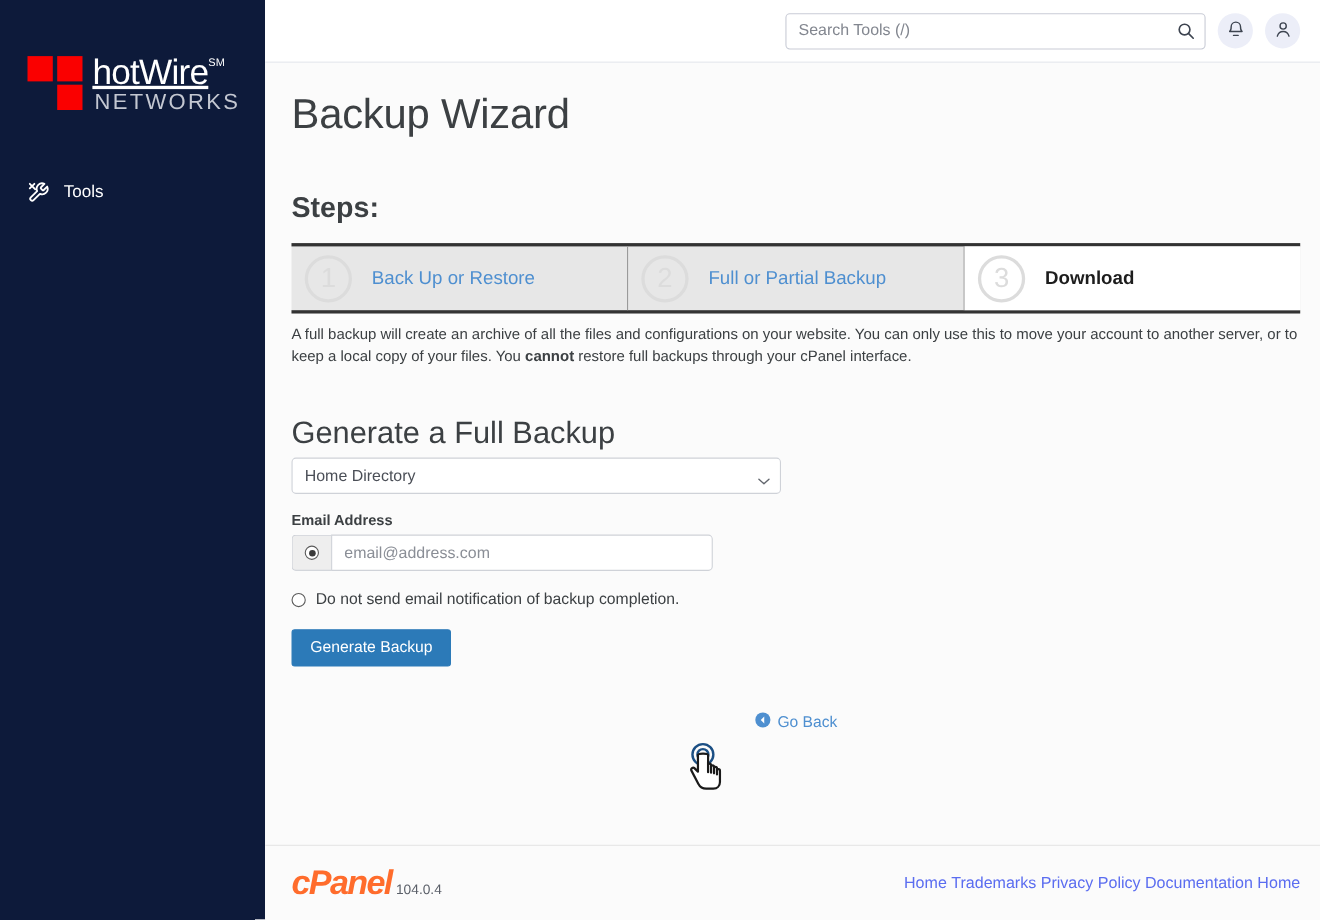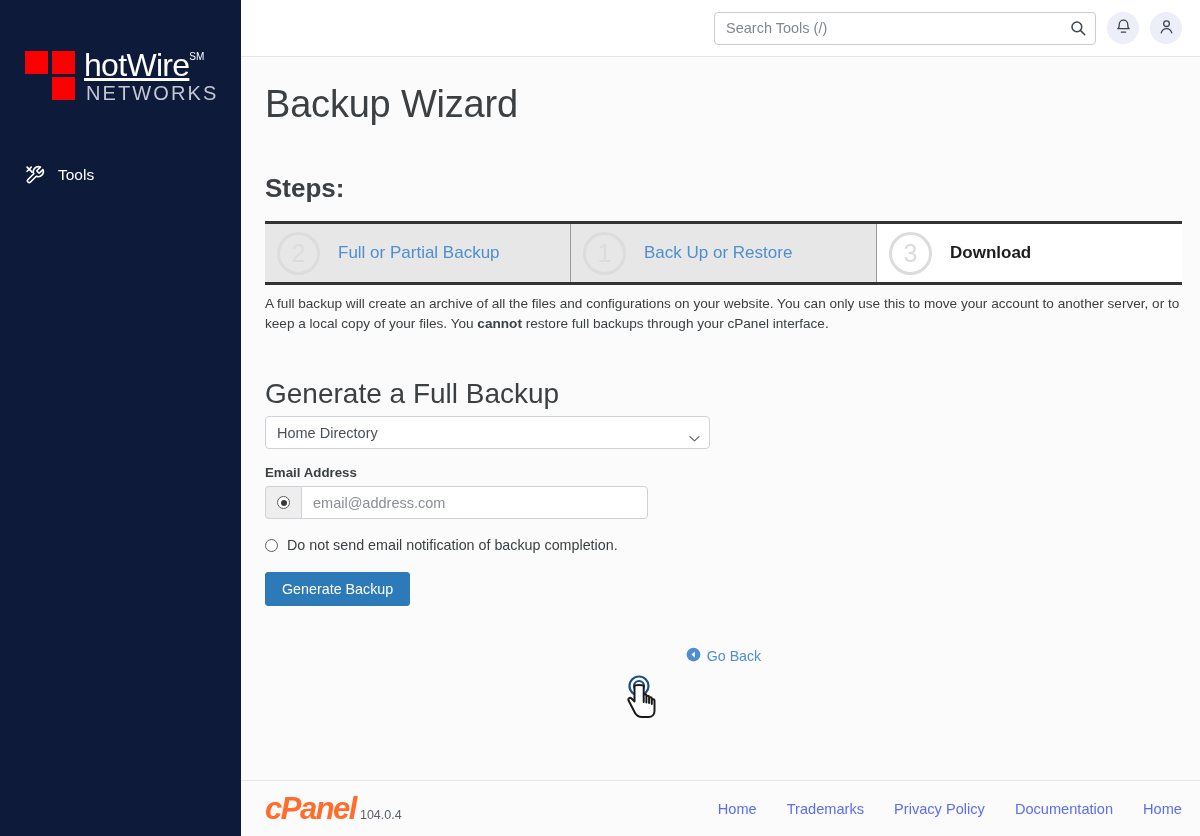--- a/index.html
+++ b/index.html
@@ -335,42 +335,42 @@
     color: #4e8fd0;
     font-size: 14.2px;
     text-decoration: none;
     cursor: pointer;
   }
 
   
   #footer {
     position: absolute;
     left: 0; right: 0; bottom: 0;
-    height: 56px;
+    height: 68px;
     border-top: 1px solid #e6e6e6;
     display: flex;
     align-items: center;
     justify-content: space-between;
     padding: 0 18px 0 24px;
     background: #fbfbfb;
   }
   .cpanel-brand { display: flex; align-items: baseline; gap: 4px; }
   .cpanel-logo {
     font-size: 31px;
     font-weight: bold;
     font-style: italic;
     color: #ff6c2c;
     letter-spacing: -1.5px;
     line-height: 1;
   }
   .cpanel-ver {
     font-size: 12.5px;
     color: #5a5f68;
   }
-  .footer-links { display: flex; gap: 30px; }
+  .footer-links { display: flex; gap: 4px; }
   .footer-links a {
     color: #5b6df0;
     font-size: 14.6px;
     text-decoration: none;
     cursor: pointer;
   }
 </style>
 </head>
 <body>
 
@@ -432,26 +432,26 @@
     </div>
 
     <div id="content">
 
       <h1 class="page-title">Backup Wizard</h1>
 
       <h2 class="steps-title">Steps:</h2>
 
       <div class="steps-bar">
         <div class="step">
+          <span class="step-num">1</span>
+          <span class="step-label">Back Up or Restore</span>
+        </div>
+        <div class="step">
           <span class="step-num">2</span>
           <span class="step-label">Full or Partial Backup</span>
-        </div>
-        <div class="step">
-          <span class="step-num">1</span>
-          <span class="step-label">Back Up or Restore</span>
         </div>
         <div class="step active">
           <span class="step-num">3</span>
           <span class="step-label">Download</span>
         </div>
       </div>
 
       <p class="desc"><span>A full backup will create an archive of all the files and configurations on your website. You can only use this to move your account to another server, or to keep a local copy of your files. You </span><b>cannot</b><span> restore full backups through your cPanel interface.</span></p>
 
 

